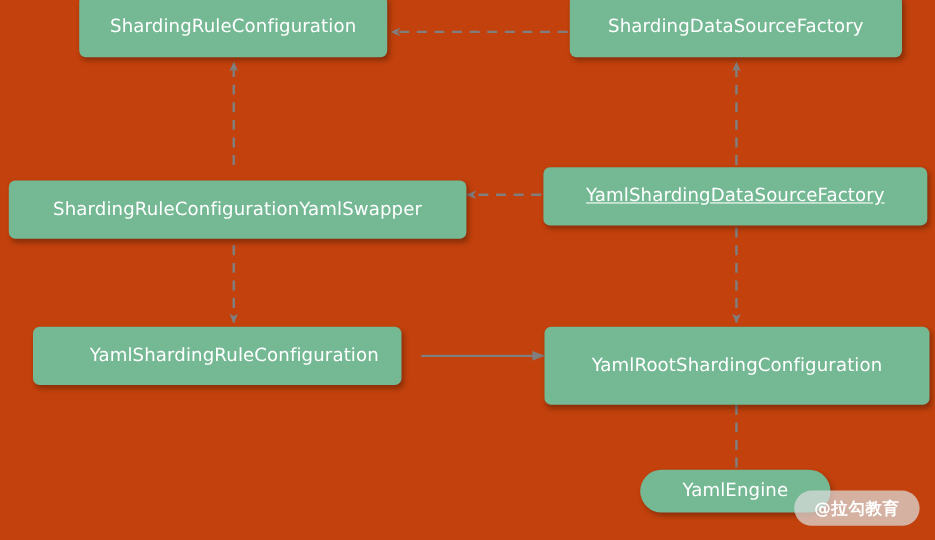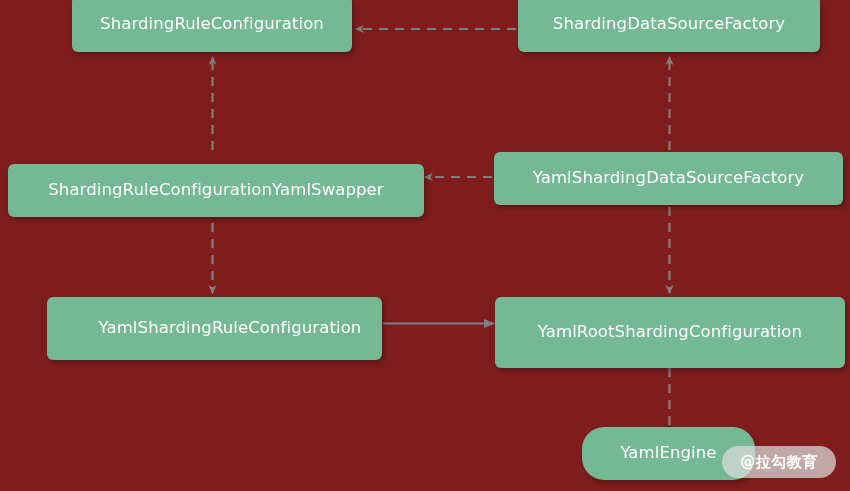--- a/index.html
+++ b/index.html
@@ -7,21 +7,21 @@
     padding: 0;
     background: #ffffff;
   }
   body {
     font-family: "DejaVu Sans", sans-serif;
   }
   #diagram-canvas {
     position: relative;
     width: 850px;
     height: 491px;
-    background: #7f1d1d;
+    background: #c2410c;
     overflow: hidden;
   }
   #edge-layer {
     position: absolute;
     left: 0;
     top: 0;
     width: 850px;
     height: 491px;
     pointer-events: none;
   }
@@ -109,33 +109,33 @@
   </div>
 
   <div class="node" style="left:518px; top:-4px; width:302px; height:56px;">
     <span class="node-label">ShardingDataSourceFactory</span>
   </div>
 
   <div class="node" style="left:8px; top:164px; width:416px; height:53px;">
     <span class="node-label">ShardingRuleConfigurationYamlSwapper</span>
   </div>
 
-  <div class="node" style="left:494px; top:152px; width:349px; height:53px;">
+  <div class="node" style="left:494px; top:152px; width:349px; height:53px;text-decoration:underline;">
     <span class="node-label">YamlShardingDataSourceFactory</span>
   </div>
 
-  <div class="node" style="left:47px; top:297px; width:335px; height:63px;padding-left:31px;">
+  <div class="node" style="left:30px; top:297px; width:335px; height:53px;padding-left:31px;">
     <span class="node-label">YamlShardingRuleConfiguration</span>
   </div>
 
   <div class="node" style="left:495px; top:297px; width:350px; height:71px;">
     <span class="node-label">YamlRootShardingConfiguration</span>
   </div>
 
-  <div class="node" style="left:582px; top:427px; width:173px; height:53px;border-radius:22px;">
+  <div class="node" style="left:582px; top:427px; width:173px; height:39px;border-radius:22px;">
     <span class="node-label">YamlEngine</span>
   </div>
 
   <div id="watermark">
     <span>@拉勾教育</span>
   </div>
 
 </div>
 
 </body></html>

